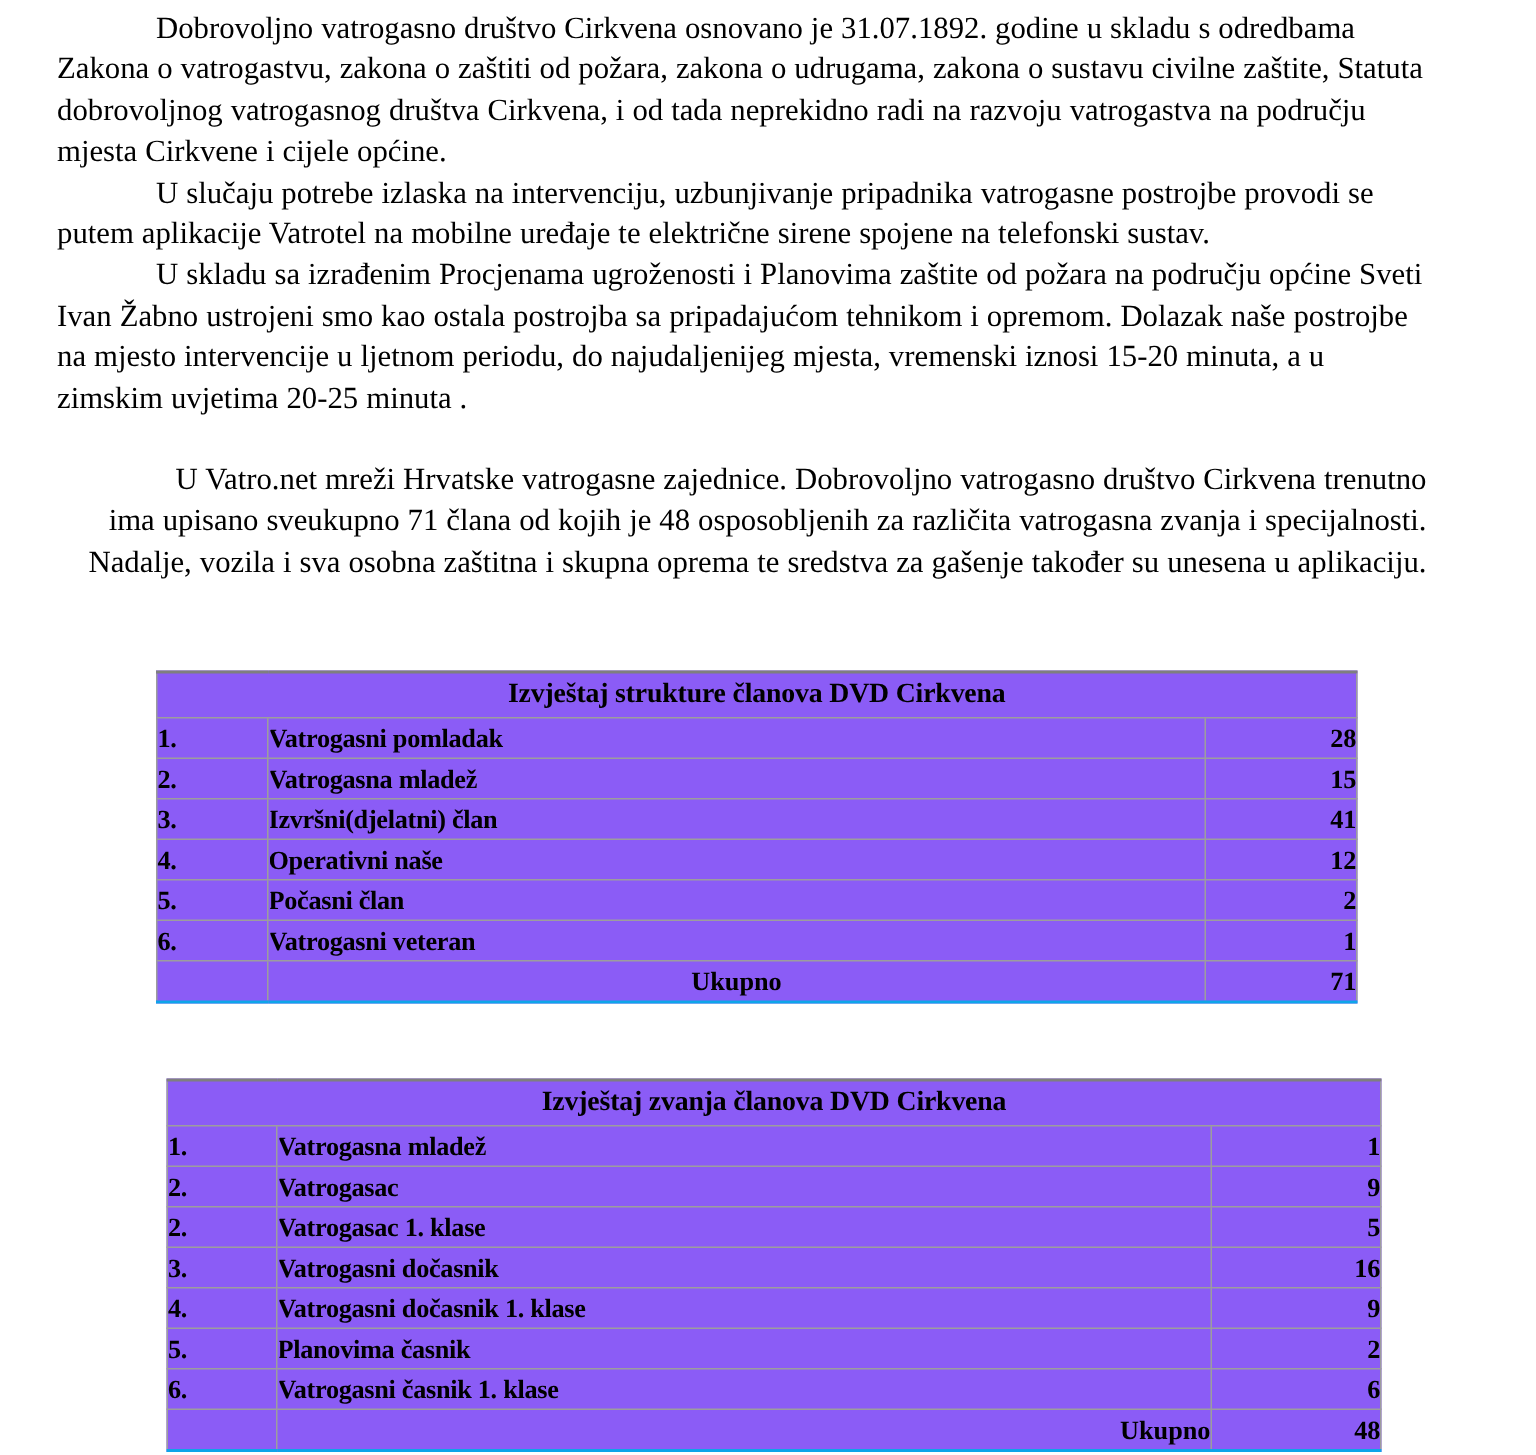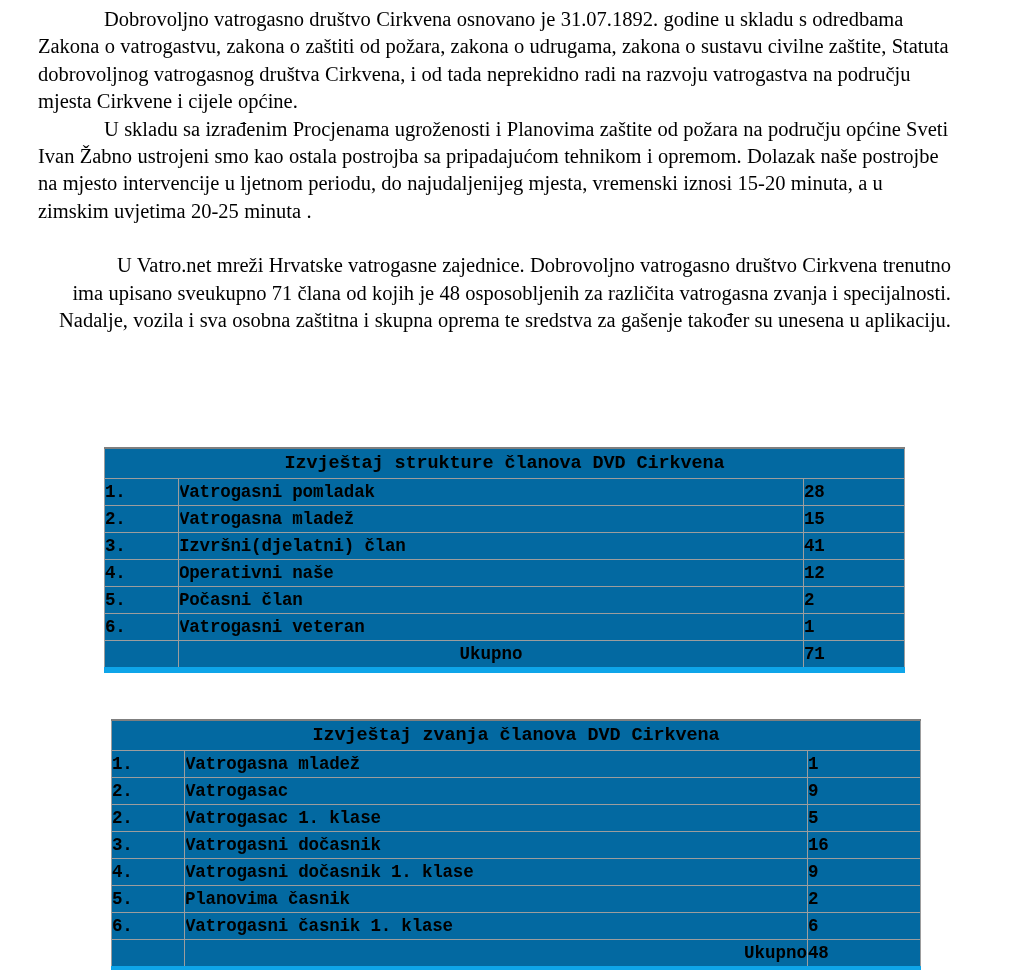--- a/index.html
+++ b/index.html
@@ -49,25 +49,25 @@
     margin-top: 27px;
     text-align: right;
   }
 
   
   .tbl-wrap {
     position: absolute;
   }
   table.report {
     border-collapse: collapse;
-    font-family: Liberation Mono, monospace;
+    font-family: Liberation Serif, serif;
     font-weight: bold;
     font-size: 17.5px;
     table-layout: fixed;
-    background: #0369a1;
+    background: #8b5cf6;
     padding-left: 44px;
   }
   table.report td,
   table.report th {
     border: 1px solid #9d9d9d;
     padding: 0;
     height: 26px;
     vertical-align: middle;
     font-weight: bold;
     font-size: 17.5px;
@@ -78,34 +78,35 @@
   table.report tr.head-row th {
     border-top: 2px solid #7f7f7f;
     border-bottom: 1px solid #9d9d9d;
     text-align: center;
     font-size: 18.5px;
     height: 29px;
     line-height: 29px;
     letter-spacing: -0.1px;
   }
   table.report tr.total-row td {
-    border-bottom: 6px solid #0ea5e9;
+    border-bottom: 2px solid #0ea5e9;
   }
   td.c-idx {
     text-align: left;
     padding-left: 5px;
     letter-spacing: -0.2px;
   }
   td.c-label {
     text-align: left;
     padding-left: 7px;
     letter-spacing: -0.2px;
     border-radius: 10px;
   }
   td.c-value {
+    text-align: right;
     padding-right: 7px;
     letter-spacing: -0.2px;
   }
   td.c-total-center {
     text-align: center;
   }
   td.c-total-right {
     text-align: right;
     padding-right: 8px;
   }
@@ -127,20 +128,21 @@
   #table-ranks col.k2 { width: 623px; }
   #table-ranks col.k3 { width: 113px; }
 </style>
 </head>
 <body>
 
 <div class="page">
 
   <div class="prose">
     <p class="para">Dobrovoljno vatrogasno društvo Cirkvena osnovano je 31.07.1892. godine u skladu s odredbama Zakona o vatrogastvu, zakona o zaštiti od požara, zakona o udrugama, zakona o sustavu civilne zaštite, Statuta dobrovoljnog vatrogasnog društva Cirkvena, i od tada neprekidno radi na razvoju vatrogastva na području mjesta Cirkvene i cijele općine.</p>
+    <p class="para">U slučaju potrebe izlaska na intervenciju, uzbunjivanje pripadnika vatrogasne postrojbe provodi se putem aplikacije Vatrotel na mobilne uređaje te električne sirene spojene na telefonski sustav.</p>
     <p class="para">U skladu sa izrađenim Procjenama ugroženosti i Planovima zaštite od požara na području općine Sveti Ivan Žabno ustrojeni smo kao ostala postrojba sa pripadajućom tehnikom i opremom. Dolazak naše postrojbe na mjesto intervencije u ljetnom periodu, do najudaljenijeg mjesta, vremenski iznosi 15-20 minuta, a u zimskim uvjetima 20-25 minuta .</p>
     <p class="para spaced-before">U Vatro.net mreži Hrvatske vatrogasne zajednice. Dobrovoljno vatrogasno društvo Cirkvena trenutno ima upisano sveukupno 71 člana od kojih je 48 osposobljenih za različita vatrogasna zvanja i specijalnosti. Nadalje, vozila i sva osobna zaštitna i skupna oprema te sredstva za gašenje također su unesena u aplikaciju.</p>
   </div>
 
   <div class="tbl-wrap" id="table-structure-wrap">
     <table class="report" id="table-structure">
       <colgroup>
         <col class="k1">
           <col class="k2">
           <col class="k3">

